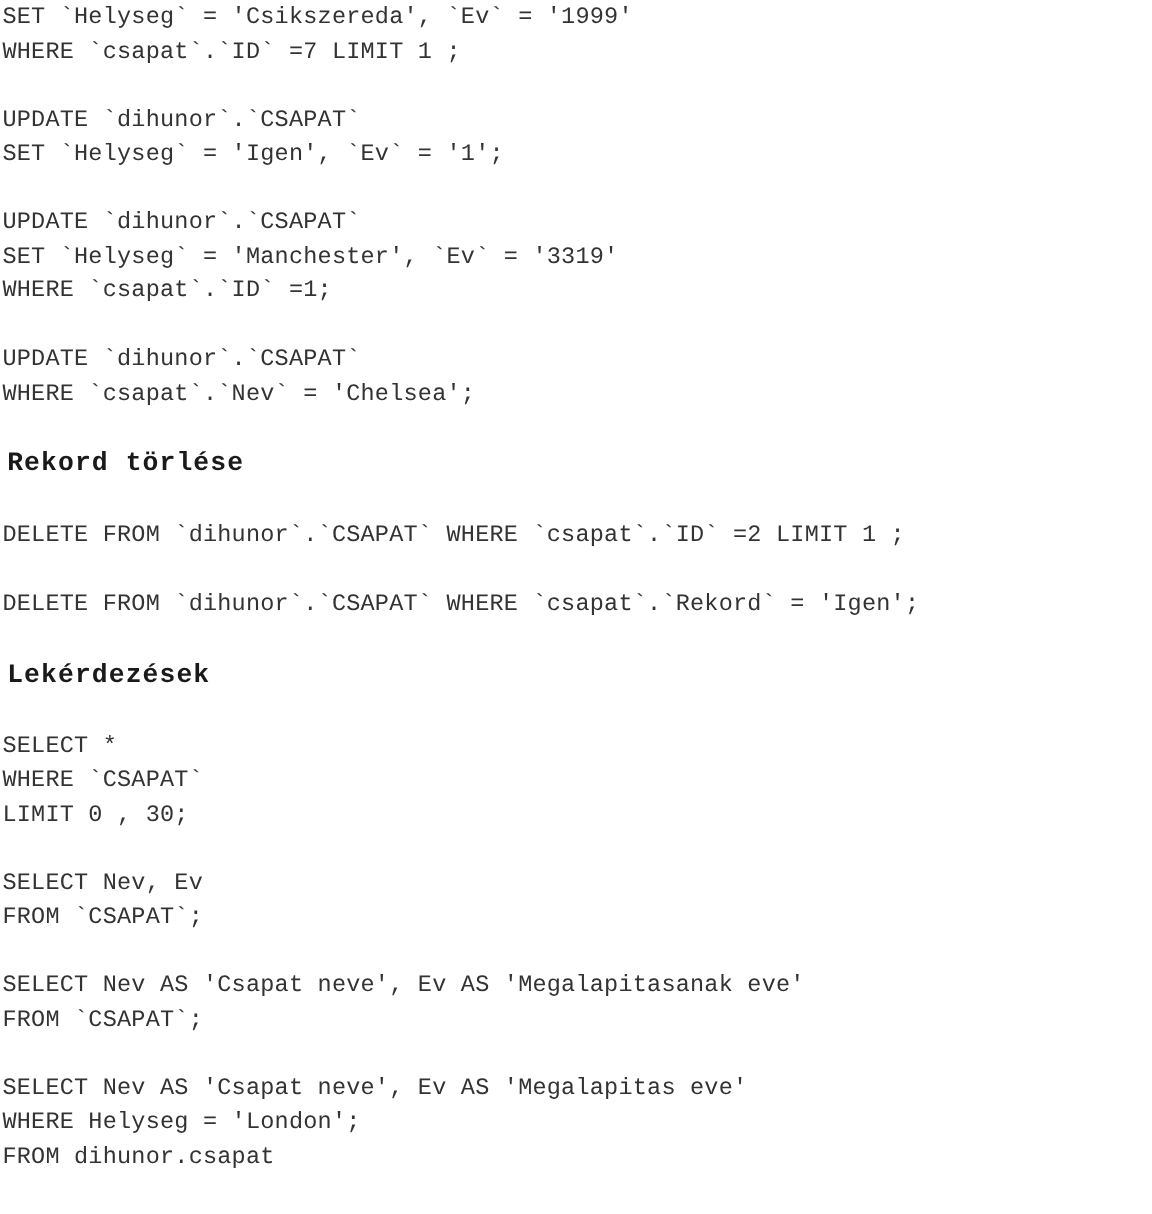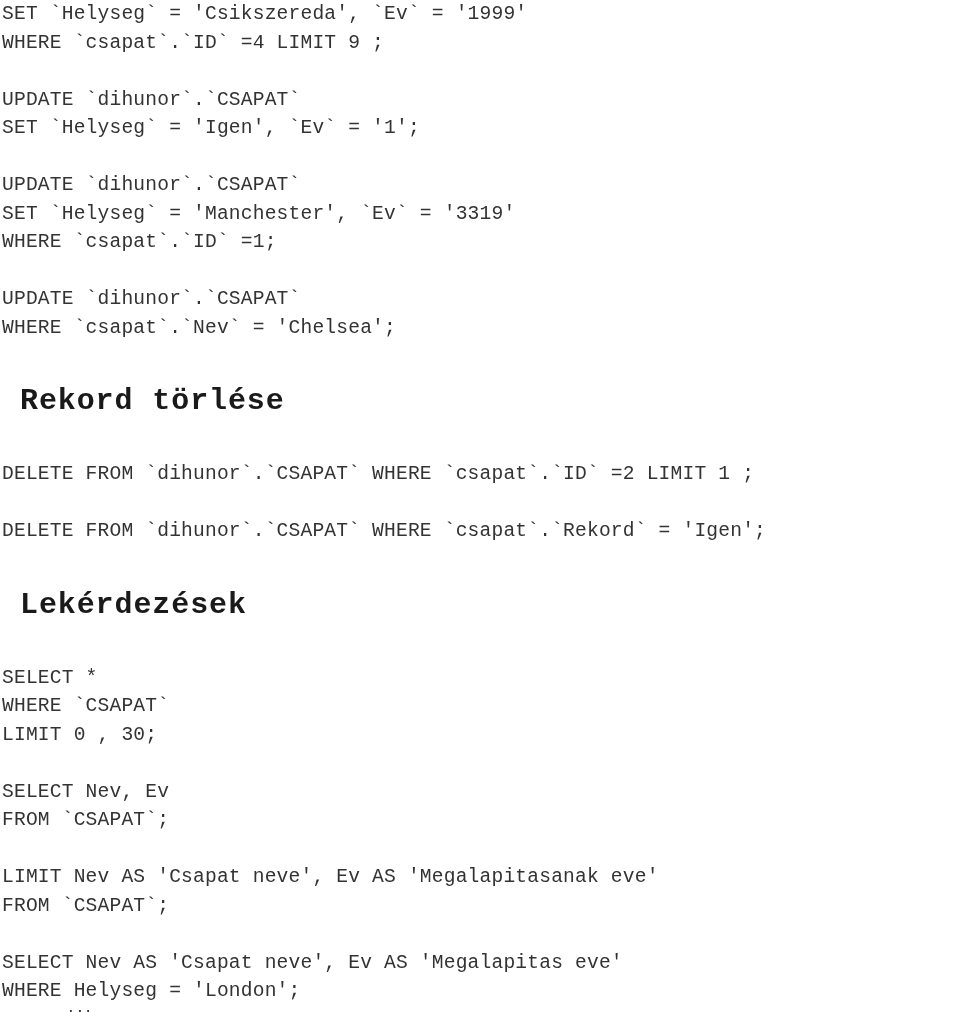--- a/index.html
+++ b/index.html
@@ -45,52 +45,52 @@
     height: 28.5px;
   }
   
   .block-gap {
     height: 28.5px;
   }
   
   .heading {
     font-family: "Liberation Mono", "DejaVu Sans Mono", monospace;
     font-weight: bold;
-    font-size: 30px;
+    font-size: 22px;
     line-height: 30px;
     letter-spacing: 0.9px;
     color: #1a1a1a;
     white-space: pre;
-    margin: 18px;
+    margin: 4px;
   }
   .heading-gap-before { height: 26px; }
   .heading-gap-after  { height: 26px; }
 </style>
 </head>
 <body>
 
 <div class="page">
   <div class="doc-body" id="doc-body">
-      <div class="code-block"><span class="code-line">SET `Helyseg` = 'Csikszereda', `Ev` = '1999'</span><span class="code-line">WHERE `csapat`.`ID` =4 LIMIT 9 ;</span></div>
+      <div class="code-block"><span class="code-line">SET `Helyseg` = 'Csikszereda', `Ev` = '1999'</span><span class="code-line">WHERE `csapat`.`ID` =7 LIMIT 1 ;</span></div>
       <div class="block-gap"></div>
       <div class="code-block"><span class="code-line">UPDATE `dihunor`.`CSAPAT`</span><span class="code-line">SET `Helyseg` = 'Igen', `Ev` = '1';</span></div>
       <div class="block-gap"></div>
       <div class="code-block"><span class="code-line">UPDATE `dihunor`.`CSAPAT`</span><span class="code-line">SET `Helyseg` = 'Manchester', `Ev` = '3319'</span><span class="code-line">WHERE `csapat`.`ID` =1;</span></div>
       <div class="block-gap"></div>
       <div class="code-block"><span class="code-line">UPDATE `dihunor`.`CSAPAT`</span><span class="code-line">WHERE `csapat`.`Nev` = 'Chelsea';</span></div>
       <div class="heading-gap-before"></div>
       <div class="heading">Rekord törlése</div>
       <div class="heading-gap-after"></div>
       <div class="code-block"><span class="code-line">DELETE FROM `dihunor`.`CSAPAT` WHERE `csapat`.`ID` =2 LIMIT 1 ;</span></div>
       <div class="block-gap"></div>
       <div class="code-block"><span class="code-line">DELETE FROM `dihunor`.`CSAPAT` WHERE `csapat`.`Rekord` = 'Igen';</span></div>
       <div class="heading-gap-before"></div>
       <div class="heading">Lekérdezések</div>
       <div class="heading-gap-after"></div>
       <div class="code-block"><span class="code-line">SELECT *</span><span class="code-line">WHERE `CSAPAT`</span><span class="code-line">LIMIT 0 , 30;</span></div>
       <div class="block-gap"></div>
       <div class="code-block"><span class="code-line">SELECT Nev, Ev</span><span class="code-line">FROM `CSAPAT`;</span></div>
       <div class="block-gap"></div>
-      <div class="code-block"><span class="code-line">LIMIT Nev AS 'Csapat neve', Ev AS 'Megalapitasanak eve'</span><span class="code-line">FROM `CSAPAT`;</span></div>
+      <div class="code-block"><span class="code-line">SELECT Nev AS 'Csapat neve', Ev AS 'Megalapitasanak eve'</span><span class="code-line">FROM `CSAPAT`;</span></div>
       <div class="block-gap"></div>
       <div class="code-block"><span class="code-line">SELECT Nev AS 'Csapat neve', Ev AS 'Megalapitas eve'</span><span class="code-line">WHERE Helyseg = 'London';</span><span class="code-line">FROM dihunor.csapat</span></div>
     </div>
 </div>
 
 </body></html>

